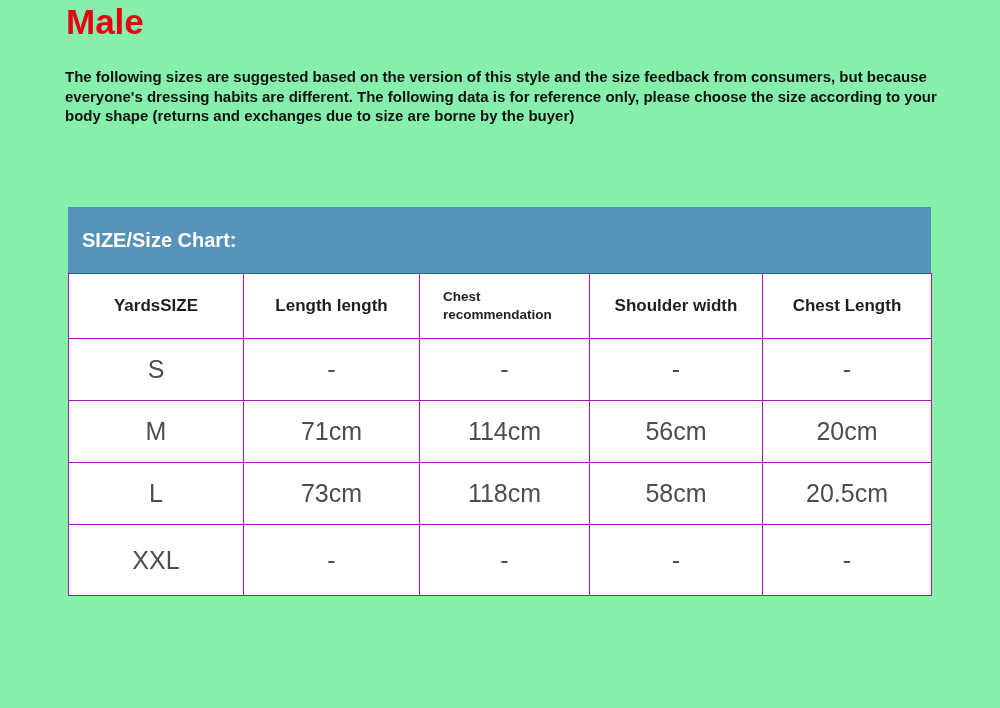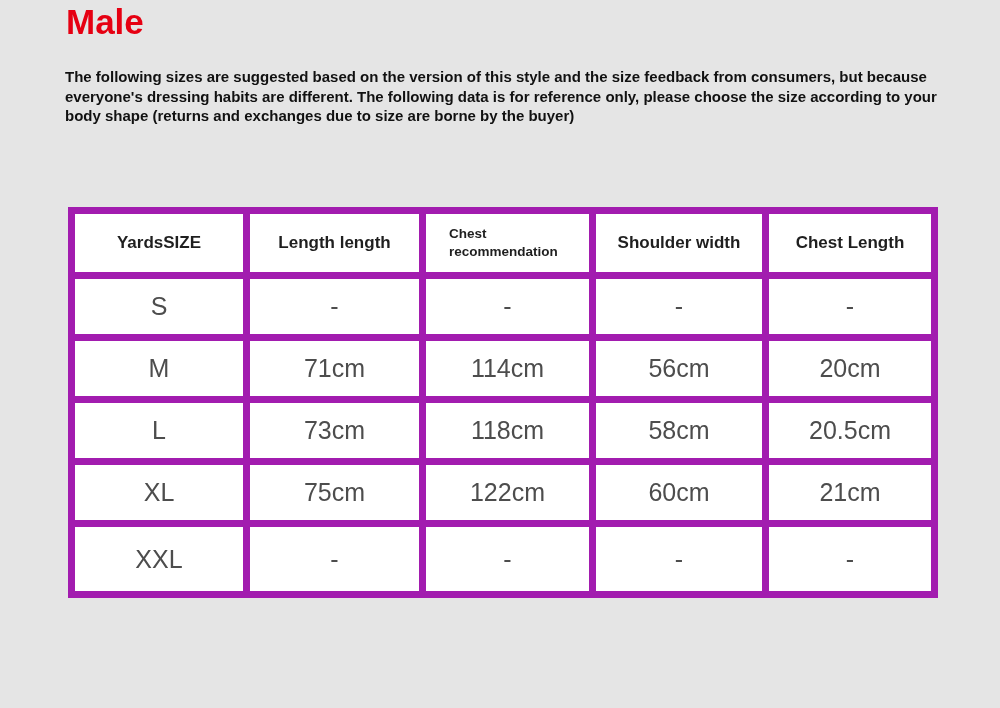--- a/index.html
+++ b/index.html
@@ -5,21 +5,21 @@
   html, body {
     margin: 0;
     padding: 0;
     background: #ffffff;
     font-family: "Liberation Sans", "DejaVu Sans", sans-serif;
   }
   .page {
     position: relative;
     width: 1000px;
     height: 708px;
-    background: #e5e5e5;
+    background: #86efac;
     overflow: hidden;
   }
   .gender-title {
     margin: 0;
     padding: 2px 0 0 66px;
     font-size: 35px;
     font-weight: 700;
     color: #e60012;
     line-height: 40px;
     letter-spacing: 0px;
@@ -60,21 +60,21 @@
     font-weight: 700;
   }
   table.size-table {
     border-collapse: collapse;
     width: 863px;
     table-layout: fixed;
     background: #ffffff;
   }
   table.size-table th,
   table.size-table td {
-    border: 7px solid #a21caf;
+    border: 1px solid #a21caf;
     text-align: center;
     vertical-align: middle;
     box-sizing: border-box;
   }
   table.size-table th {
     height: 65px;
     font-size: 17px;
     font-weight: 700;
     color: #1f1f1f;
     background: #ffffff;
@@ -108,20 +108,23 @@
 <body>
 
 <div class="page">
 
   <h1 class="gender-title">Male</h1>
 
 
   <p class="description">The following sizes are suggested based on the version of this style and the size feedback from consumers, but because everyone's dressing habits are different. The following data is for reference only, please choose the size according to your body shape (returns and exchanges due to size are borne by the buyer)</p>
 
   <div class="chart-wrap">
+    <div class="banner">
+      <span>SIZE/Size Chart:</span>
+    </div>
 
     <table class="size-table">
       <colgroup>
         <col class="c1">
           <col class="c2">
           <col class="c3">
           <col class="c4">
           <col class="c5">
       </colgroup>
       <thead>
@@ -151,27 +154,20 @@
           <td>20cm</td>
         </tr>
         <tr>
           <td>L</td>
           <td>73cm</td>
           <td>118cm</td>
           <td>58cm</td>
           <td>20.5cm</td>
         </tr>
         <tr>
-          <td>XL</td>
-          <td>75cm</td>
-          <td>122cm</td>
-          <td>60cm</td>
-          <td>21cm</td>
-        </tr>
-        <tr>
           <td>XXL</td>
           <td>-</td>
           <td>-</td>
           <td>-</td>
           <td>-</td>
         </tr>
       </tbody>
     </table>
   </div>
 

